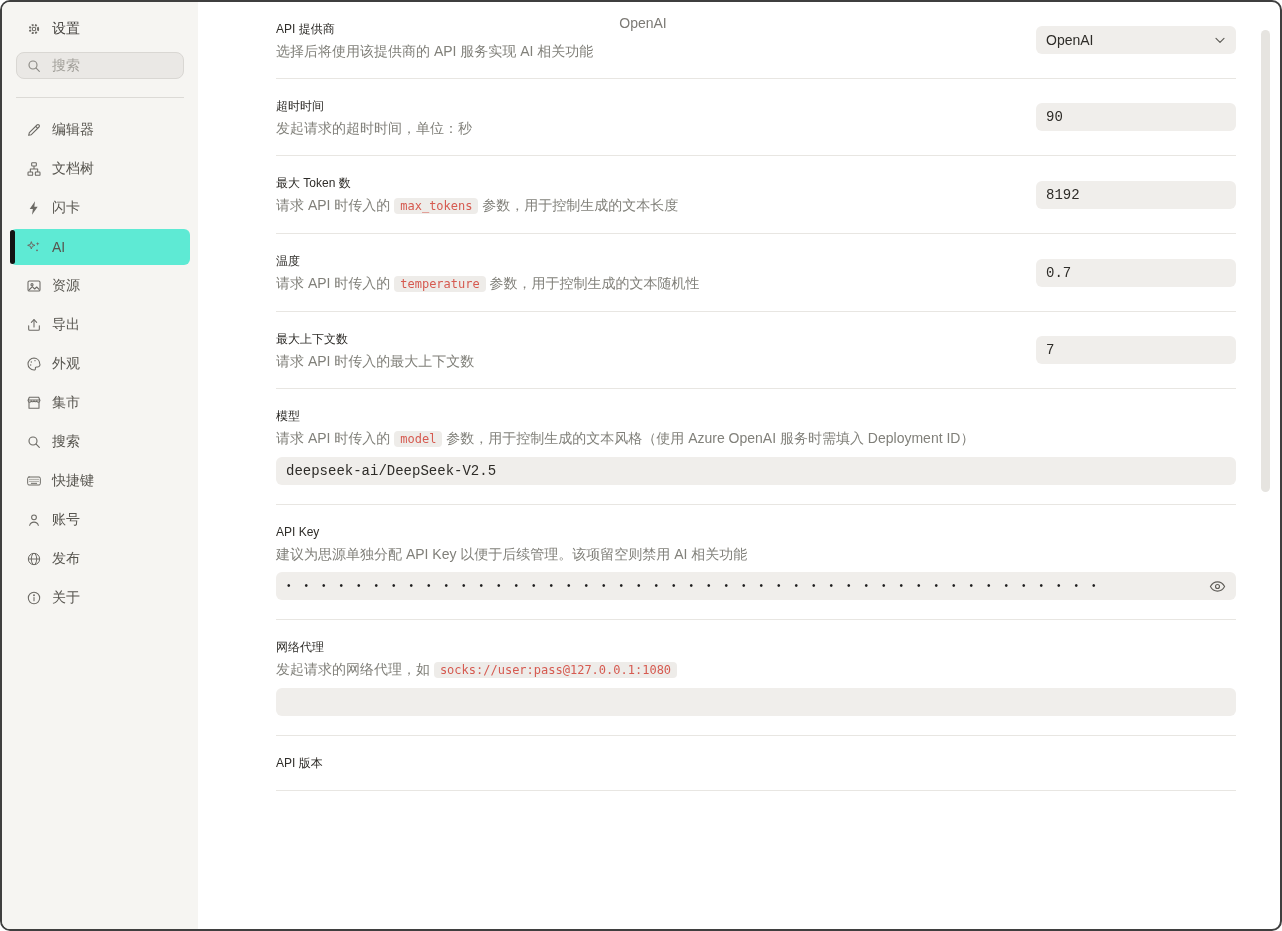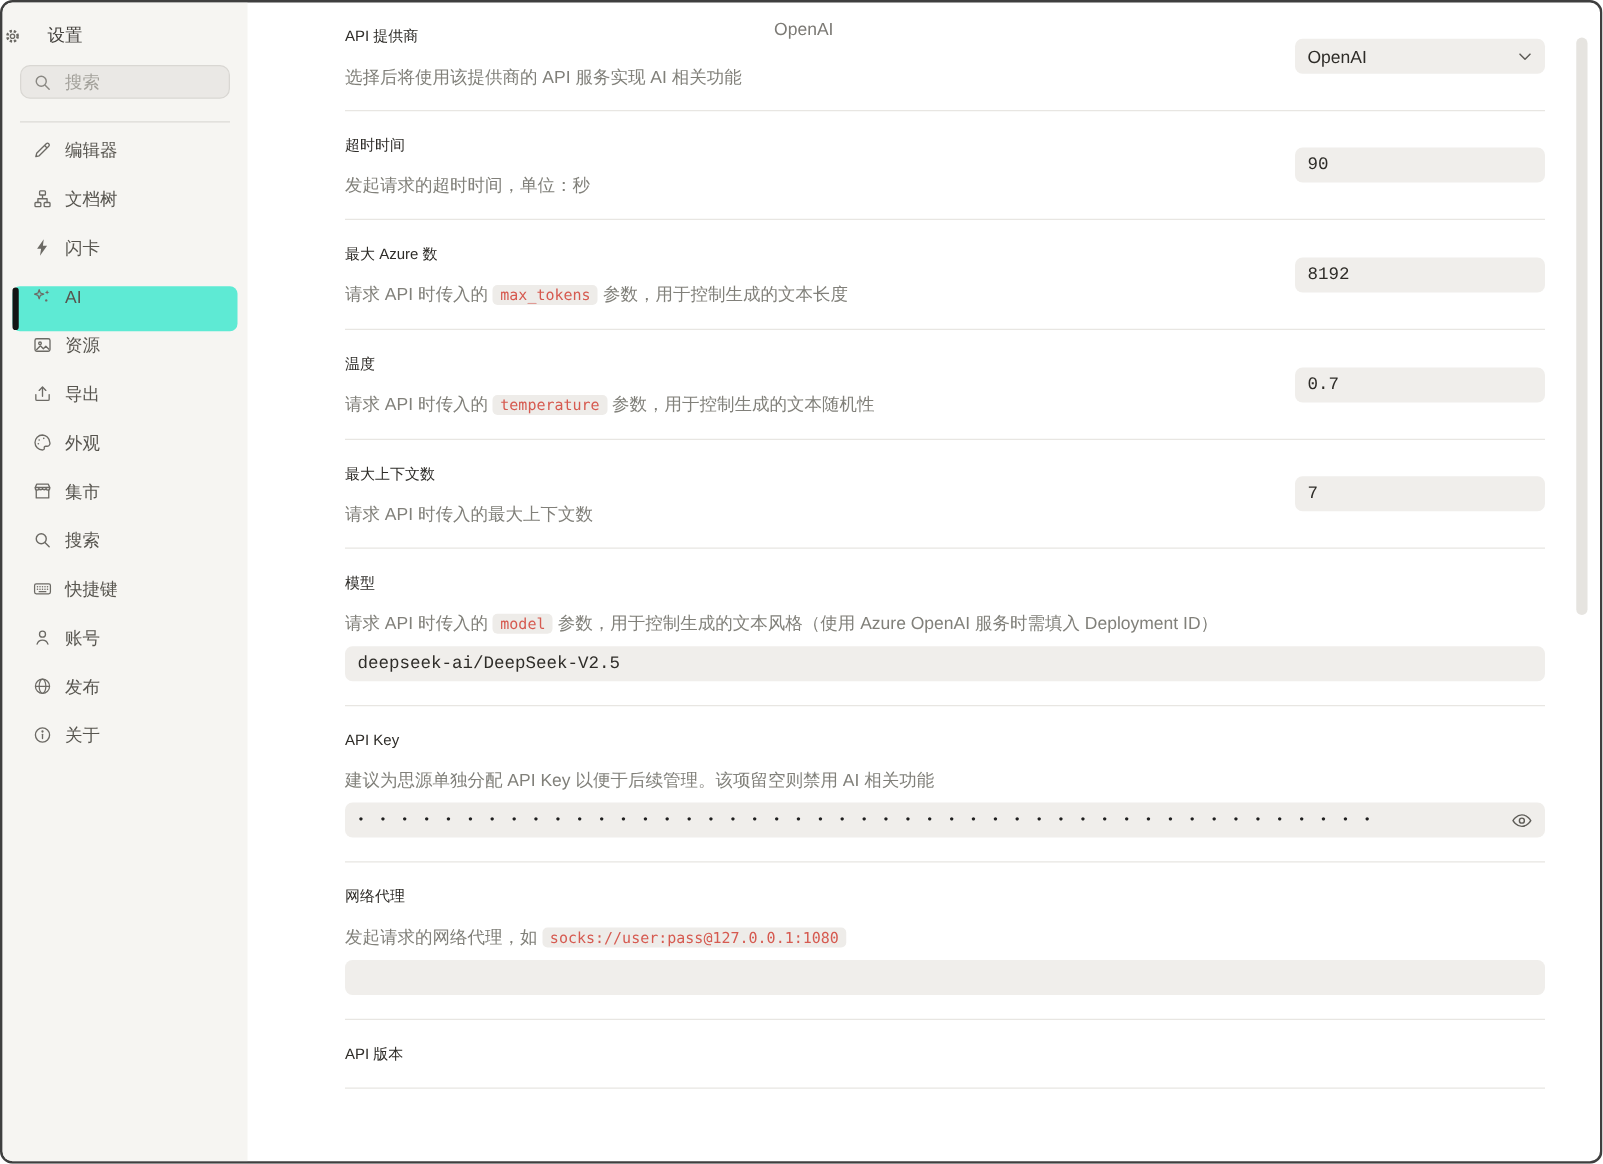--- a/index.html
+++ b/index.html
@@ -1,42 +1,42 @@
 <!DOCTYPE html>
 <html><head>
 <meta charset="utf-8">
 <style>
   html,body{margin:0;padding:0;background:#fff;}
   body{width:1282px;height:931px;font-family:"Liberation Sans",sans-serif;}
   .window{width:1282px;height:931px;box-sizing:border-box;border:2px solid #3f3f3f;border-radius:10px;
     overflow:hidden;display:flex;background:#fff;position:relative;}
   
   .sidebar{width:196px;flex-shrink:0;background:#f6f5f2;box-sizing:border-box;padding-top:14px;display:flex;flex-direction:column;}
-  .sb-title{display:flex;align-items:center;gap:20px;height:26px;color:#45433f;font-size:14px;}
+  .sb-title{display:flex;align-items:center;gap:10px;height:26px;padding-left:24px;color:#45433f;font-size:14px;}
   .sb-search{margin:10px 14px 0;height:27px;box-sizing:border-box;background:#eae8e5;border:1px solid #d9d7d3;
     border-radius:8px;display:flex;align-items:center;gap:10px;padding-left:9px;color:#a3a19b;font-size:14px;cursor:text;}
   .sb-divider{height:1px;background:#ddlbd6;background:#dcdad6;margin:18px 14px 14px;}
-  .nav-item{display:flex;gap:10px;height:36px;margin:0 8px 3px;border-radius:6px;
+  .nav-item{display:flex;align-items:center;gap:10px;height:36px;margin:0 8px 3px;border-radius:6px;
     padding-left:16px;color:#57554f;font-size:14px;position:relative;cursor:pointer;}
   .nav-item.active{background:#5eead4;}
   .nav-item .bar{display:none;}
   .nav-item.active .bar{display:block;position:absolute;left:0;top:1px;bottom:1px;width:5px;background:#141414;border-radius:3px;}
   .icon{width:16px;height:16px;display:inline-flex;flex-shrink:0;}
   .icon svg{width:16px;height:16px;}
   
   .main{flex:1;display:flex;flex-direction:row;position:relative;min-width:0;}
   .main-header{height:39px;position:relative;flex-shrink:0;}
   .tab-label{position:absolute;left:445px;top:13px;transform:translateX(-50%);font-size:14px;color:#7c7a75;cursor:pointer;}
   .tab-underline{height:4px;margin:0 20px 0 16px;flex-shrink:0;}
   .content{flex:1;overflow:hidden;padding:0 44px 0 42px;}
   .row{border-bottom:1px solid #e8e6e2;padding:16px 0;display:flex;justify-content:space-between;align-items:center;gap:24px;}
   .row.block{display:block;padding:16px 0 19px;}
   .rtext{min-width:0;}
   .row-title{font-size:12px;line-height:22px;color:#2e2c28;}
-  .row-desc{font-size:14px;line-height:22px;color:#81807a;margin-top:10px;}
+  .row-desc{font-size:14px;line-height:22px;color:#81807a;margin-top:0;}
   code.inline{font-family:"DejaVu Sans Mono",monospace;font-size:12px;color:#d65a50;background:#eeece9;
     padding:1px 6px;border-radius:4px;}
   .control-small{width:200px;flex-shrink:0;}
   .sel,.tinput{width:100%;height:28px;box-sizing:border-box;background:#f0eeeb;border:none;border-radius:6px;
     font-size:14px;color:#2e2c28;font-family:"Liberation Sans",sans-serif;}
   .tinput{padding:0 10px;outline:none;font-family:Liberation Mono, monospace;}
   .sel{display:flex;align-items:center;justify-content:space-between;padding:0 8px 0 10px;cursor:pointer;}
   .sel .chev svg{width:16px;height:16px;display:block;}
   .full-wrap{margin-top:7px;position:relative;}
   .pwd-box{height:28px;box-sizing:border-box;background:#f0eeeb;border-radius:6px;display:flex;align-items:center;
@@ -239,21 +239,21 @@
         </div>
         <div class="row">
           <div class="rtext">
             <div class="row-title">超时时间</div>
             <div class="row-desc">发起请求的超时时间，单位：秒</div>
           </div>
           <div class="control-small"><input class="tinput" value="90" style=""></div>
         </div>
         <div class="row">
           <div class="rtext">
-            <div class="row-title">最大 Azure 数</div>
+            <div class="row-title">最大 Token 数</div>
             <div class="row-desc">请求 API 时传入的 <code class="inline">max_tokens</code> 参数，用于控制生成的文本长度</div>
           </div>
           <div class="control-small"><input class="tinput" value="8192" style=""></div>
         </div>
         <div class="row">
           <div class="rtext">
             <div class="row-title">温度</div>
             <div class="row-desc">请求 API 时传入的 <code class="inline">temperature</code> 参数，用于控制生成的文本随机性</div>
           </div>
           <div class="control-small"><input class="tinput" value="0.7" style=""></div>

